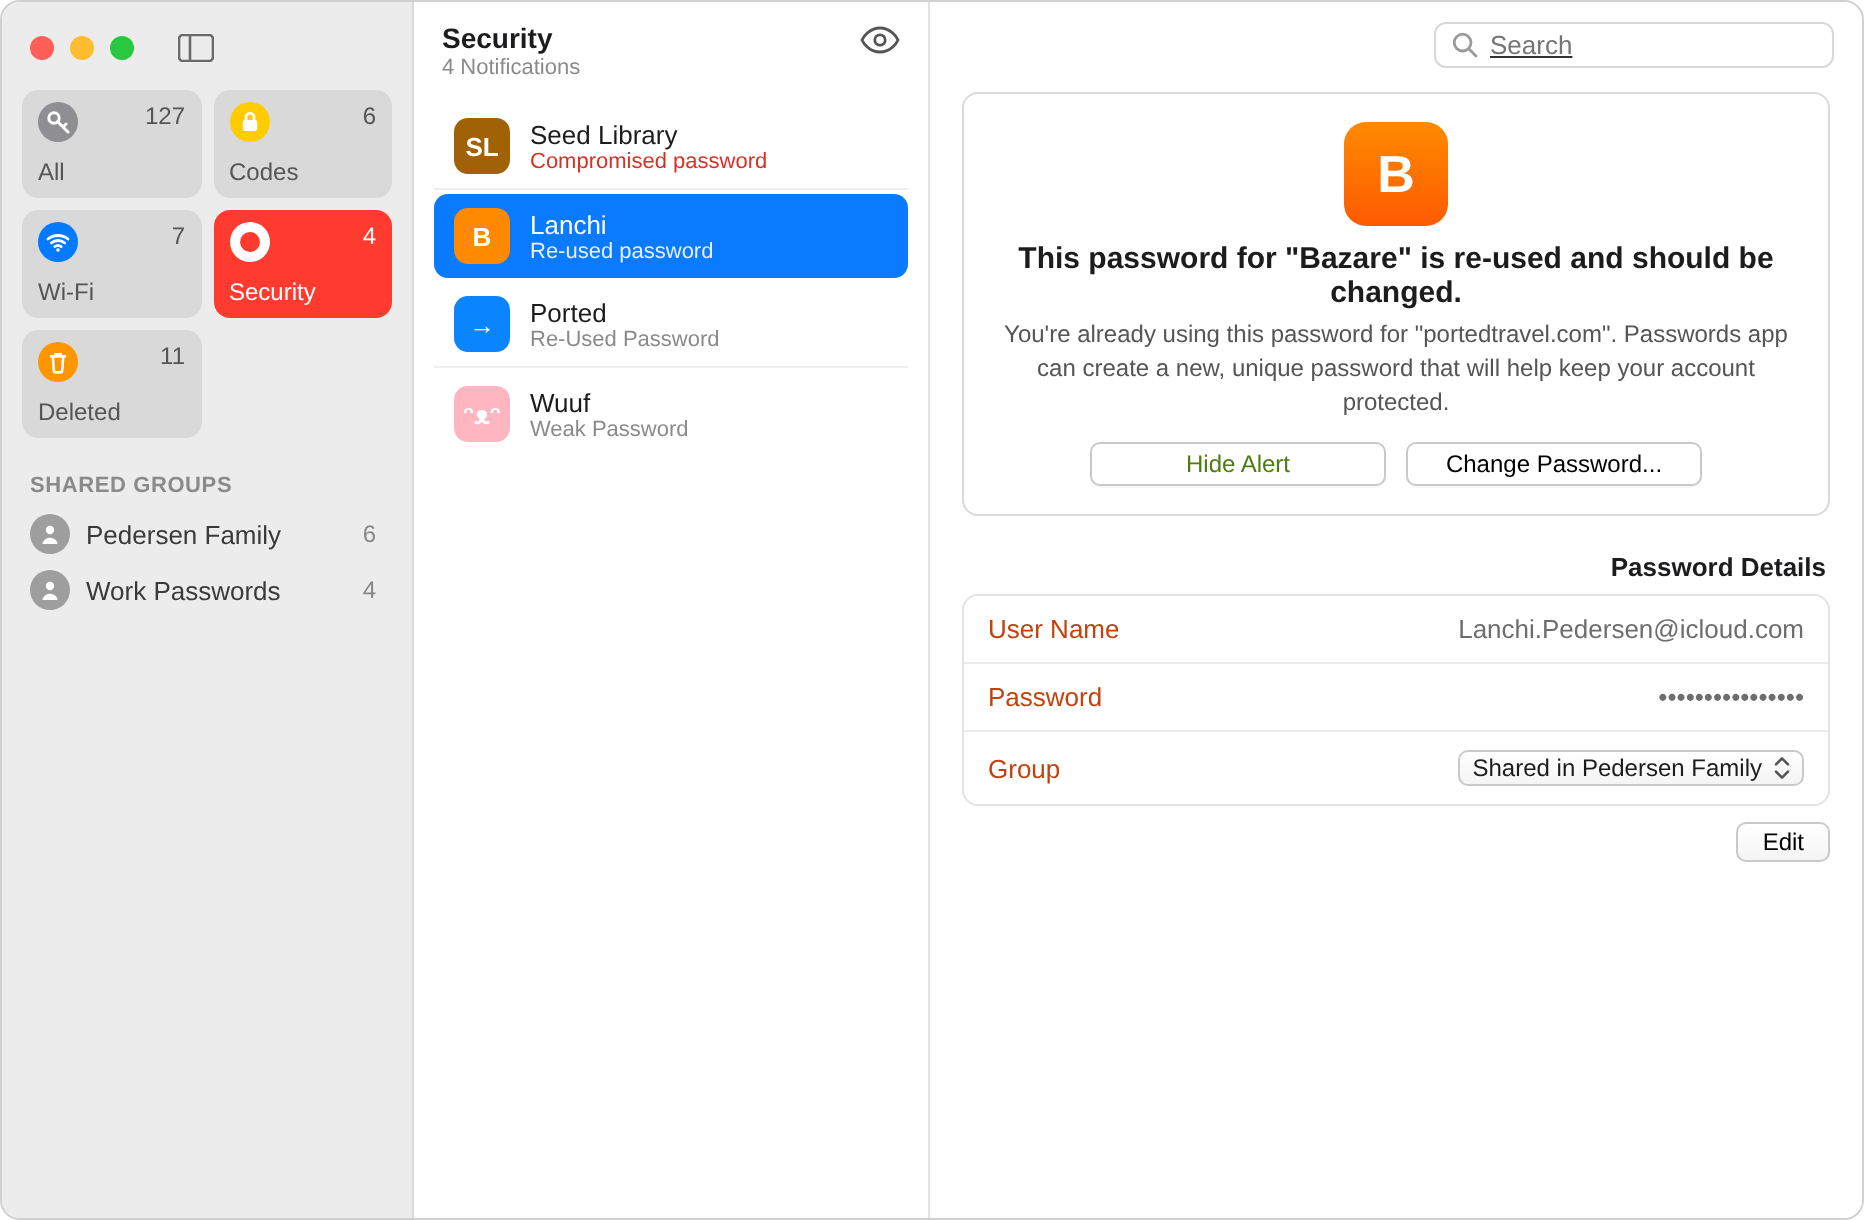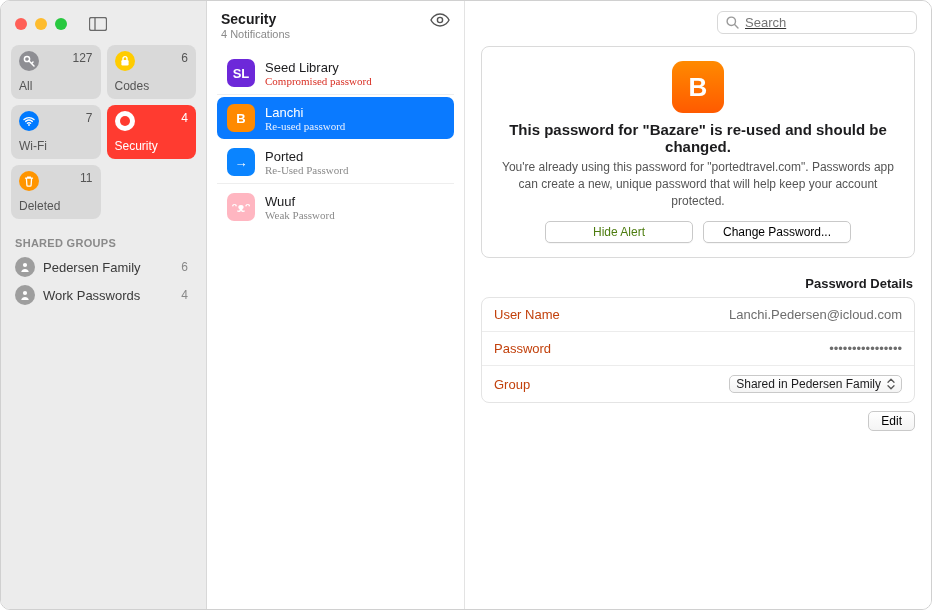--- a/index.html
+++ b/index.html
@@ -121,21 +121,21 @@
     }
     .notif-item:first-child:not(.selected){ border-radius:0; }
     .notif-icon {
       width:28px; height:28px; border-radius:7px;
       flex-shrink:0;
       display:flex; align-items:center; justify-content:center;
       font-weight:700; font-size:13px; color:#fff;
     }
     .notif-texts { display:flex; flex-direction:column; }
     .notif-title { font-size:13px; font-weight:500; }
-    .notif-sub { font-size:11px;font-family:Liberation Serif, serif; }
+    .notif-sub { font-size:11px; }
     .notif-item:not(.selected) .notif-sub { color:#8a8a8a; }
     .notif-item:not(.selected) .notif-sub.danger { color:#d93025; }
     .notif-item.selected .notif-sub { color:#e8f0ff; }
 
     
     .detail {
       flex:1;
       display:flex; flex-direction:column;
       background:#fff;
     }
@@ -324,21 +324,21 @@
       </div>
       <div class="eye-btn">
         <svg width="20" height="14" viewBox="0 0 20 14">
             <path d="M10 1C5 1 1.7 5.2 1 7c.7 1.8 4 6 9 6s8.3-4.2 9-6c-.7-1.8-4-6-9-6z" fill="none" stroke="currentColor" stroke-width="1.4"></path>
             <circle cx="10" cy="7" r="2.6" fill="none" stroke="currentColor" stroke-width="1.4"></circle>
           </svg>
       </div>
     </div>
     <div class="notif-list" id="notif-list">
         <div class="notif-item">
-          <div class="notif-icon" style="background:#6d28d9">SL</div>
+          <div class="notif-icon" style="background:#a16207">SL</div>
           <div class="notif-texts">
             <div class="notif-title">Seed Library</div>
             <div class="notif-sub danger">Compromised password</div>
           </div>
         </div>
         <div class="notif-item selected">
           <div class="notif-icon" style="background:#ff8a00">B</div>
           <div class="notif-texts">
             <div class="notif-title">Lanchi</div>
             <div class="notif-sub">Re-used password</div>

